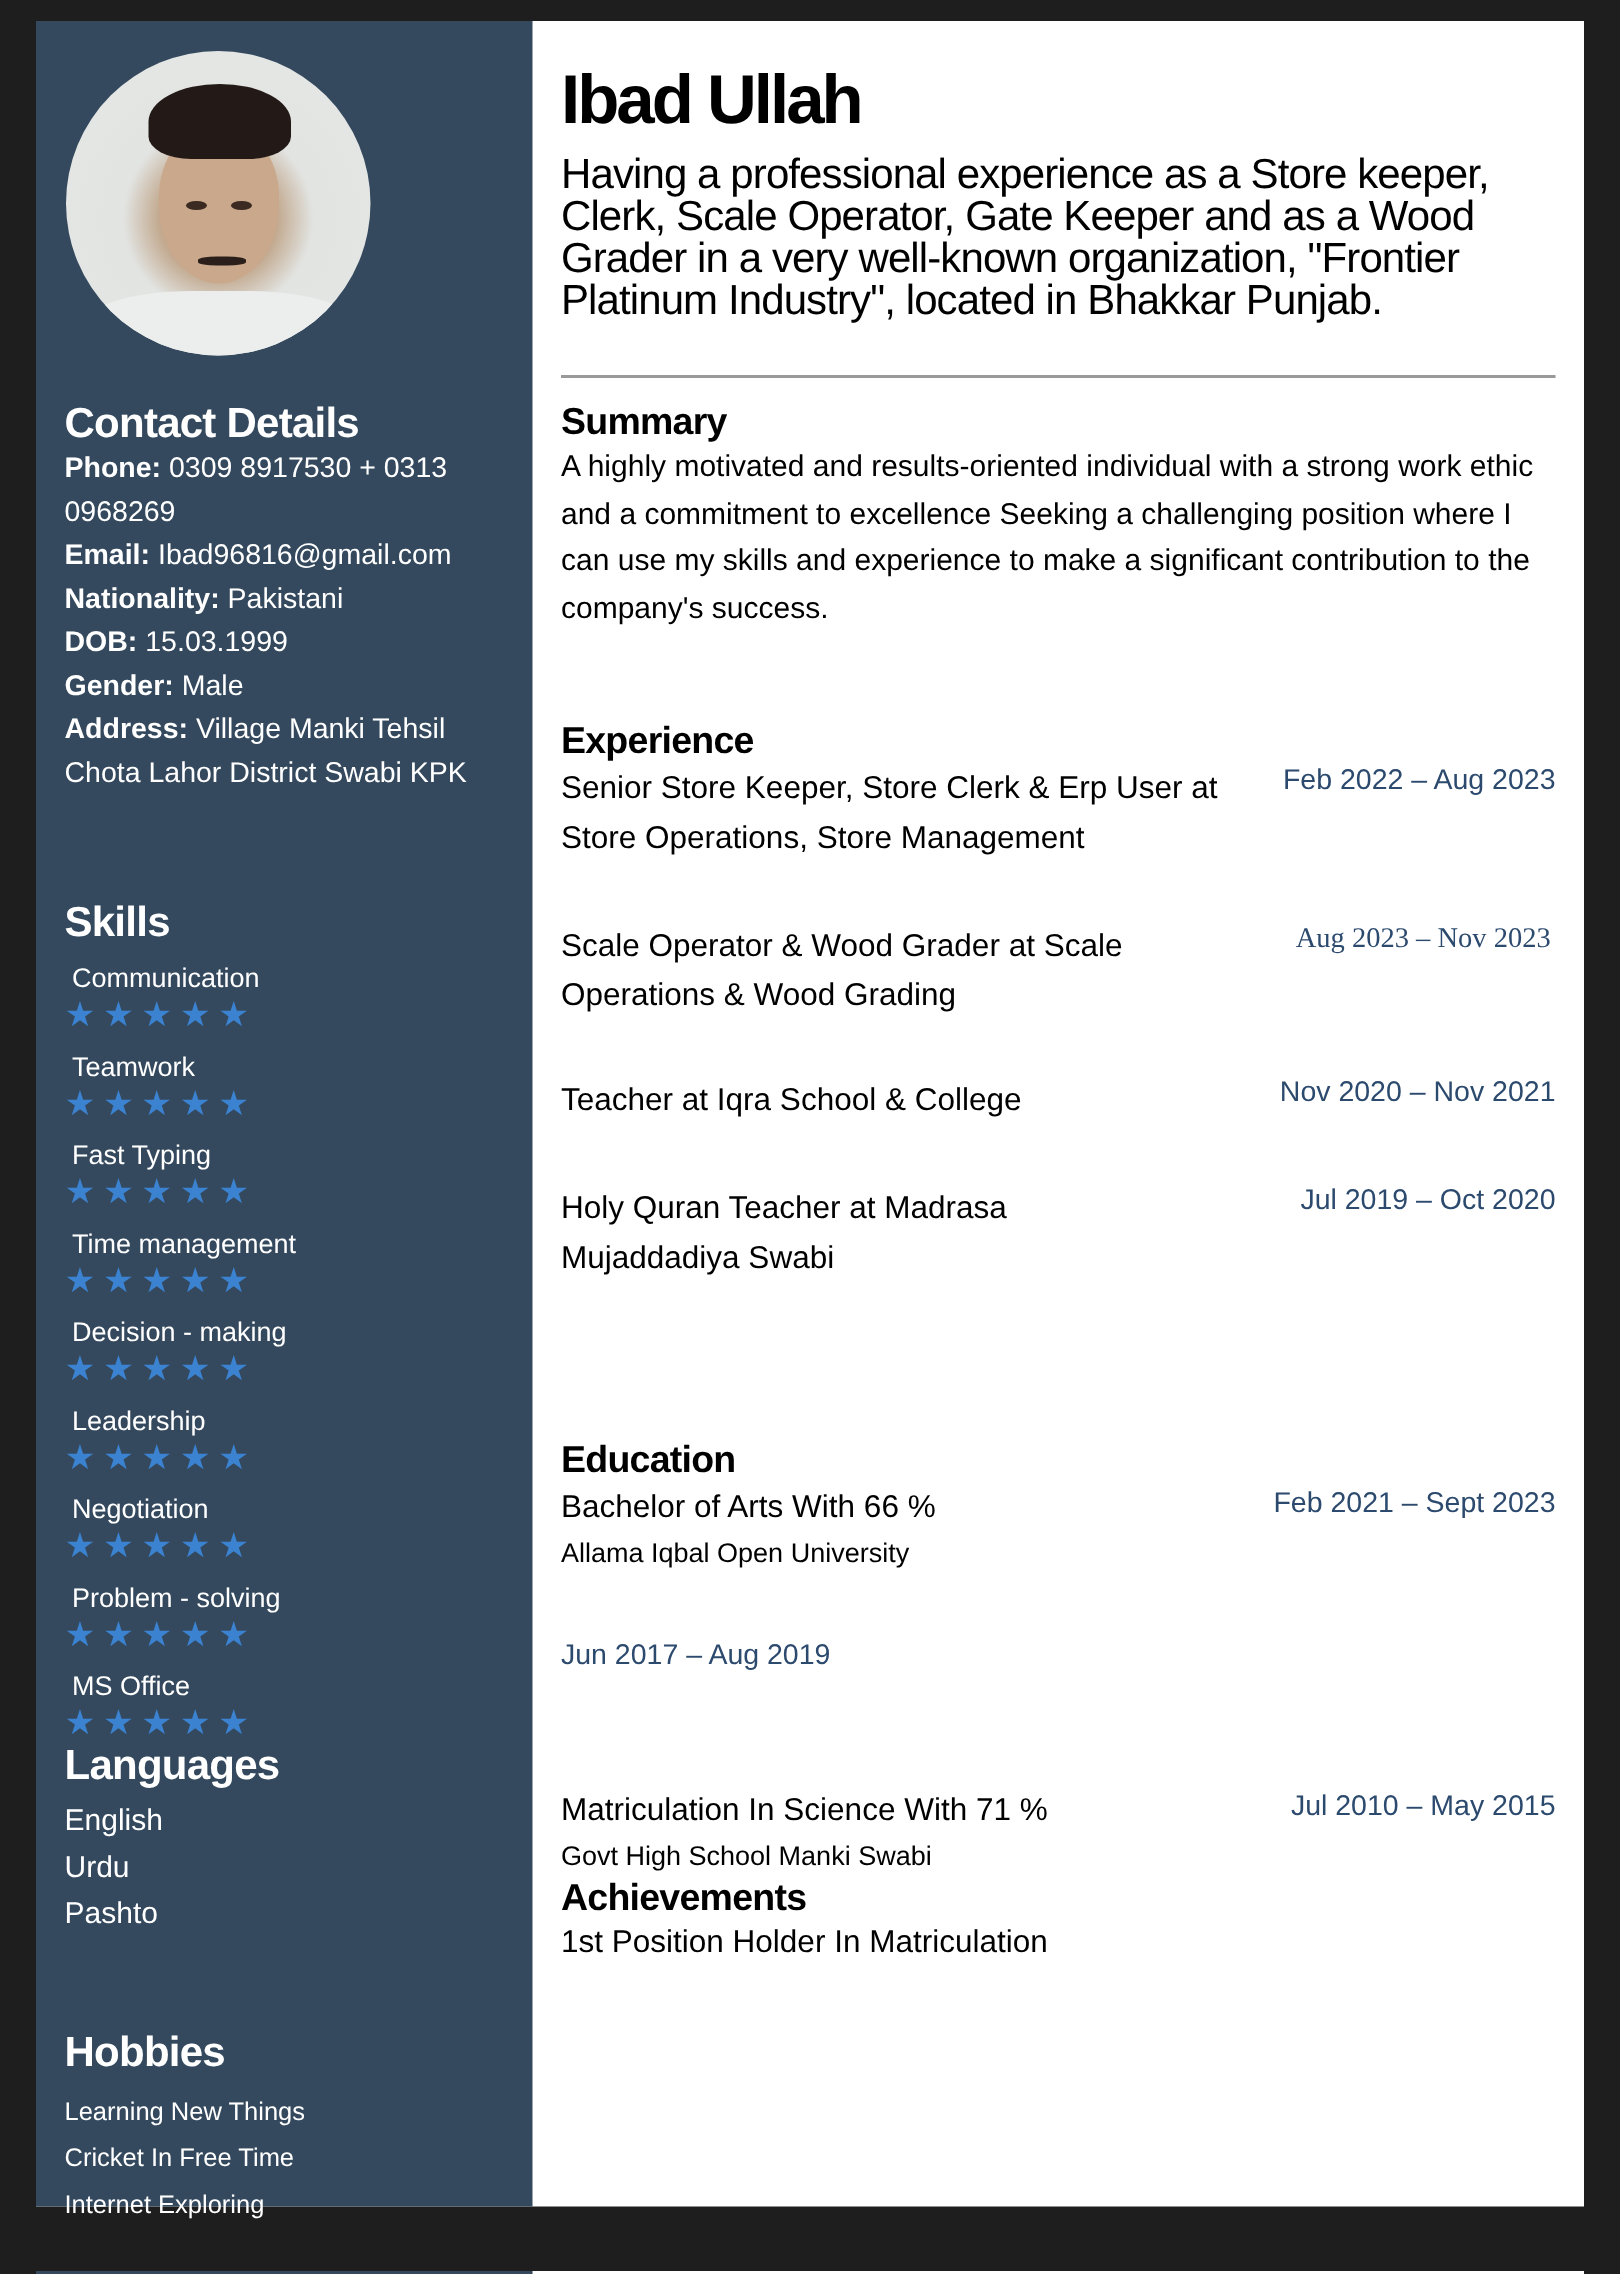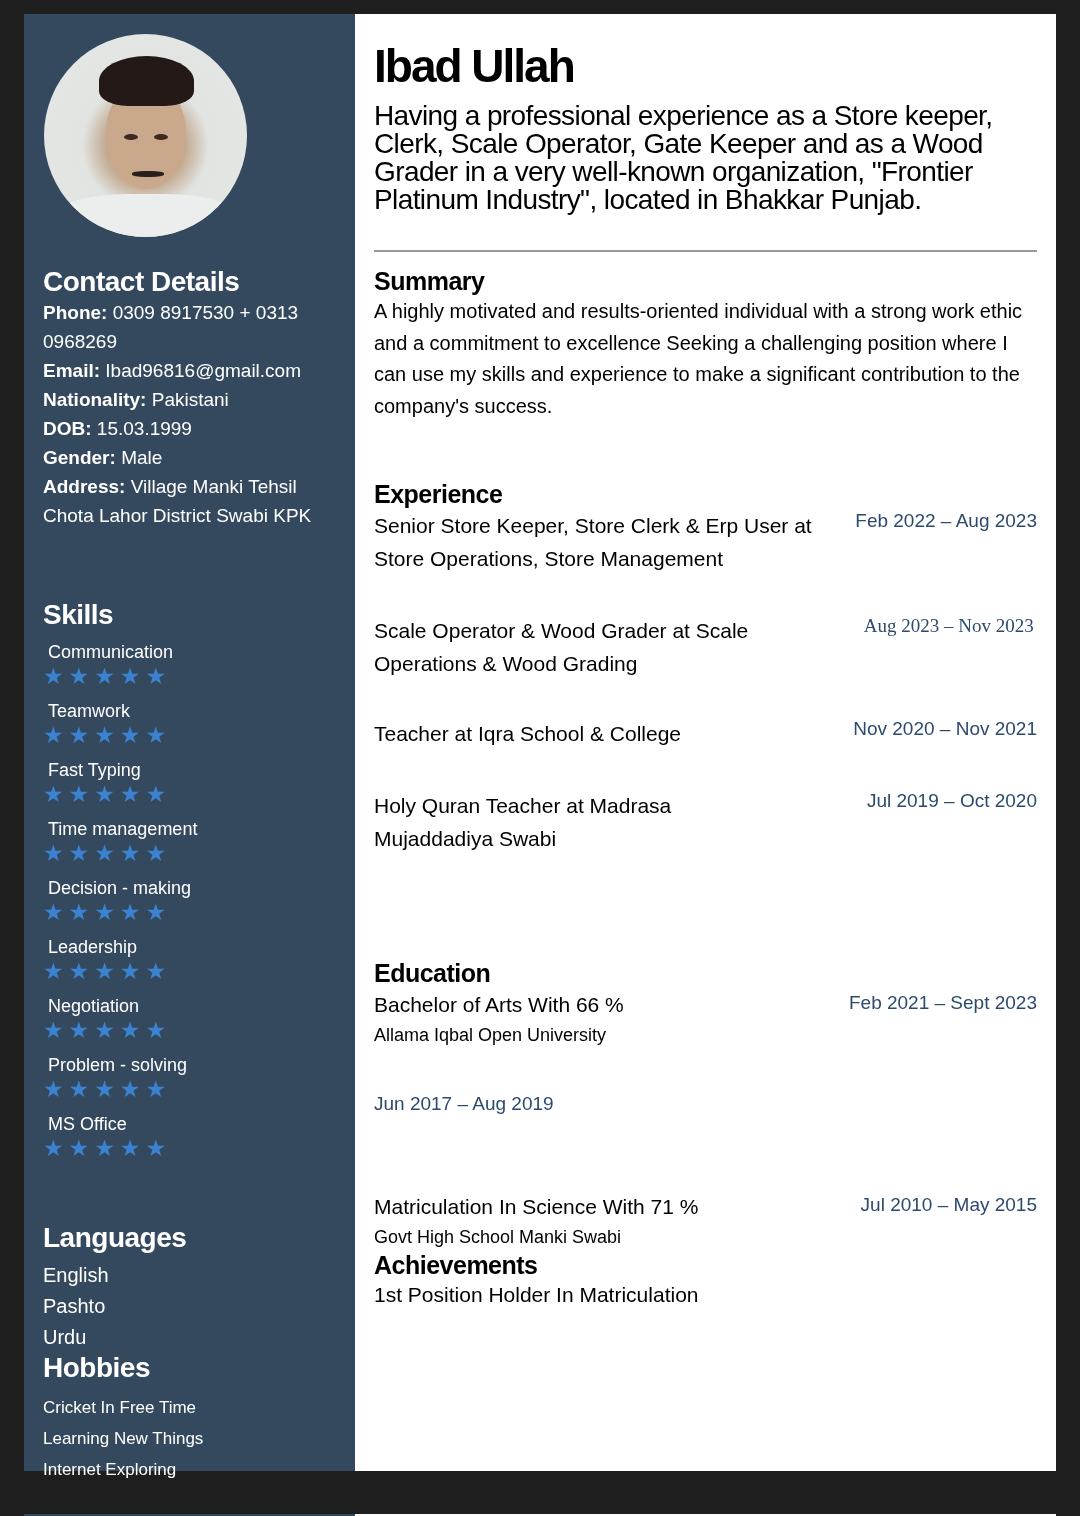--- a/index.html
+++ b/index.html
@@ -58,21 +58,21 @@
   .contact { position: absolute; left: 19px; top: 252px; width: 300px; }
   .contact .row { font-size: 19px; line-height: 29px; }
   .contact .row b { font-weight: bold; }
 
   .skills { position: absolute; left: 19px; top: 585px; width: 300px; }
   .skill { margin-left: 5px; }
   .skill .name { font-size: 18px; line-height: 22px; display: block; }
   .skill .stars { color: #3b82d0; font-size: 23px; line-height: 27px; letter-spacing: 5px; margin-left: -5px; display: block; height: 37px; }
   .skills .sb-h { margin-bottom: 10px; }
 
-  .langs { position: absolute; left: 19px; top: 1208px; width: 300px; }
+  .langs { position: absolute; left: 19px; top: 1147px; width: 300px; }
   .langs .sb-h { margin-bottom: 6px; }
   .langs .item { font-size: 20px; line-height: 31px; display: block; }
 
   .hobbies { position: absolute; left: 19px; top: 1338px; width: 300px; }
   .hobbies .sb-h { margin-bottom: 8px; }
   .hobbies .item { font-size: 17px; line-height: 31px; display: block; }
 
   
   .main {
     flex: 1; position: relative; color: #000;
@@ -186,28 +186,28 @@
       </div>
       <div class="skill">
         <span class="name">MS Office</span>
         <span class="stars">★★★★★</span>
       </div>
     </section>
 
     <section class="langs">
       <h2 class="sb-h">Languages</h2>
       <span class="item">English</span>
+      <span class="item">Urdu</span>
       <span class="item">Pashto</span>
-      <span class="item">Urdu</span>
     </section>
 
     <section class="hobbies">
       <h2 class="sb-h">Hobbies</h2>
+      <span class="item">Learning New Things</span>
       <span class="item">Cricket In Free Time</span>
-      <span class="item">Learning New Things</span>
       <span class="item">Internet Exploring</span>
     </section>
   </aside>
 
   <main class="main">
     <h1 class="name-title">Ibad Ullah</h1>
     <p class="headline">Having a professional experience as a Store keeper, Clerk, Scale Operator, Gate Keeper and as a Wood Grader in a very well-known organization, "Frontier Platinum Industry", located in Bhakkar Punjab.</p>
     <div class="divider"></div>
 
     <section class="summary">

